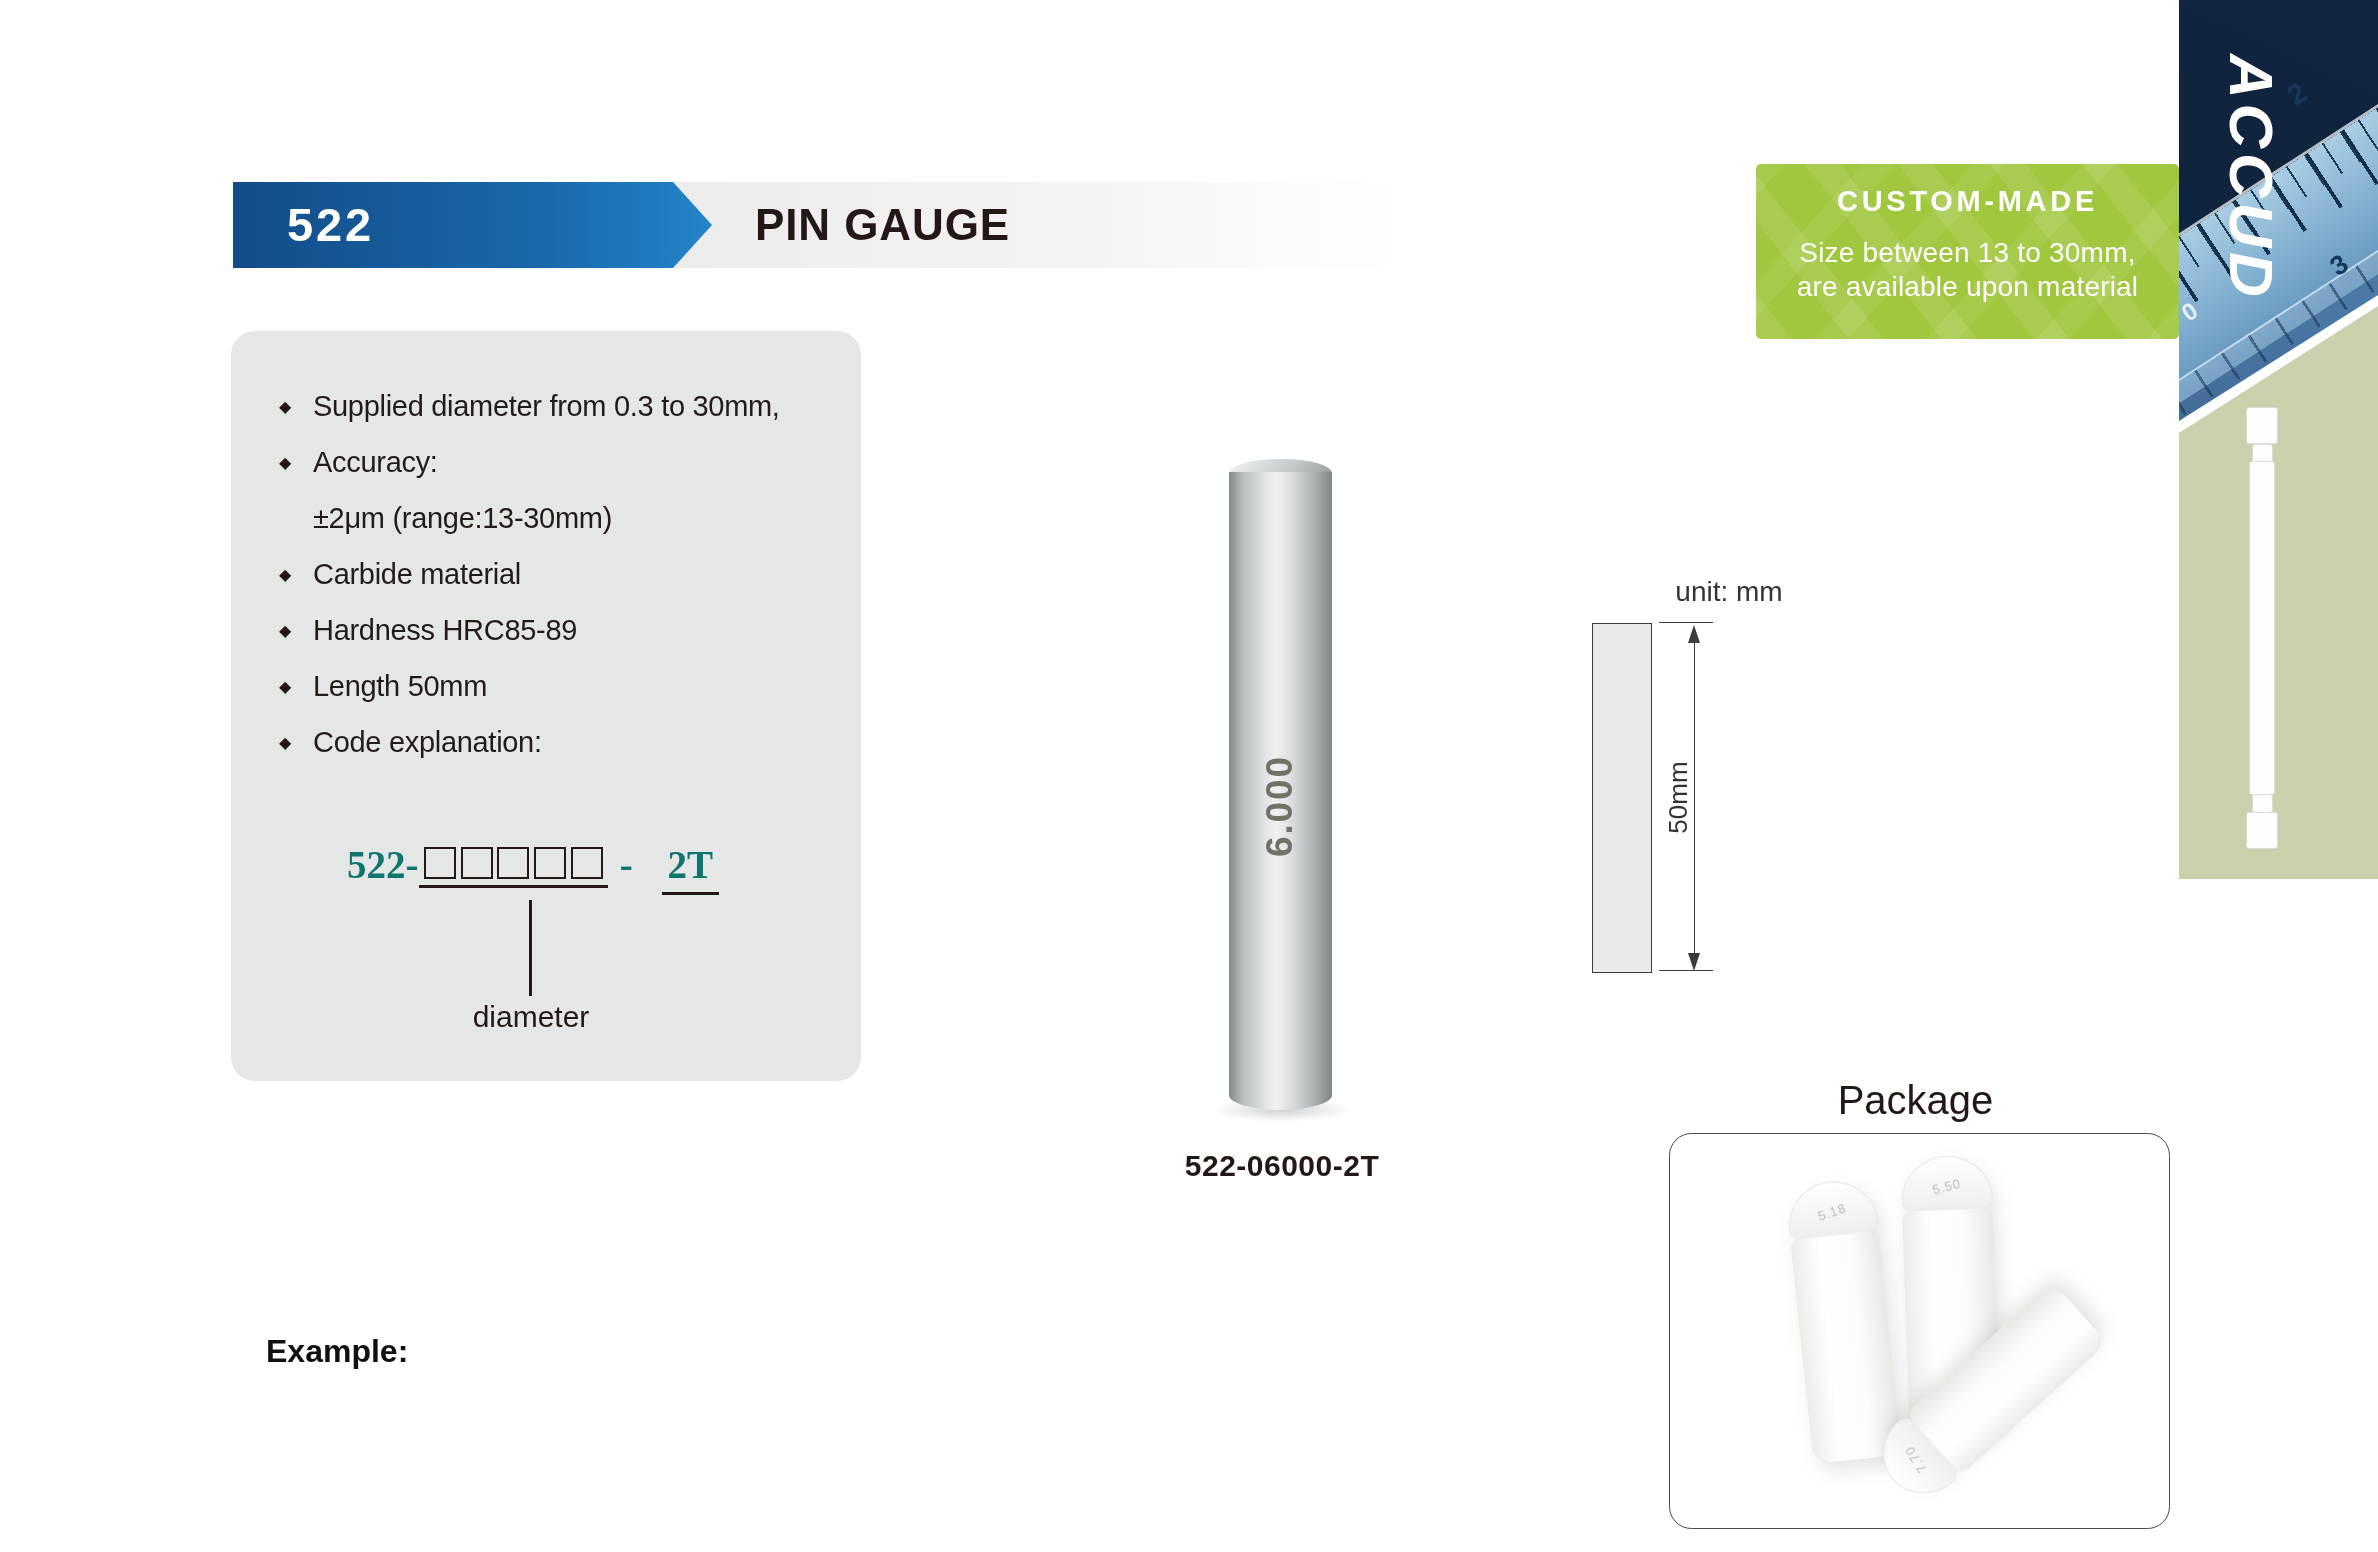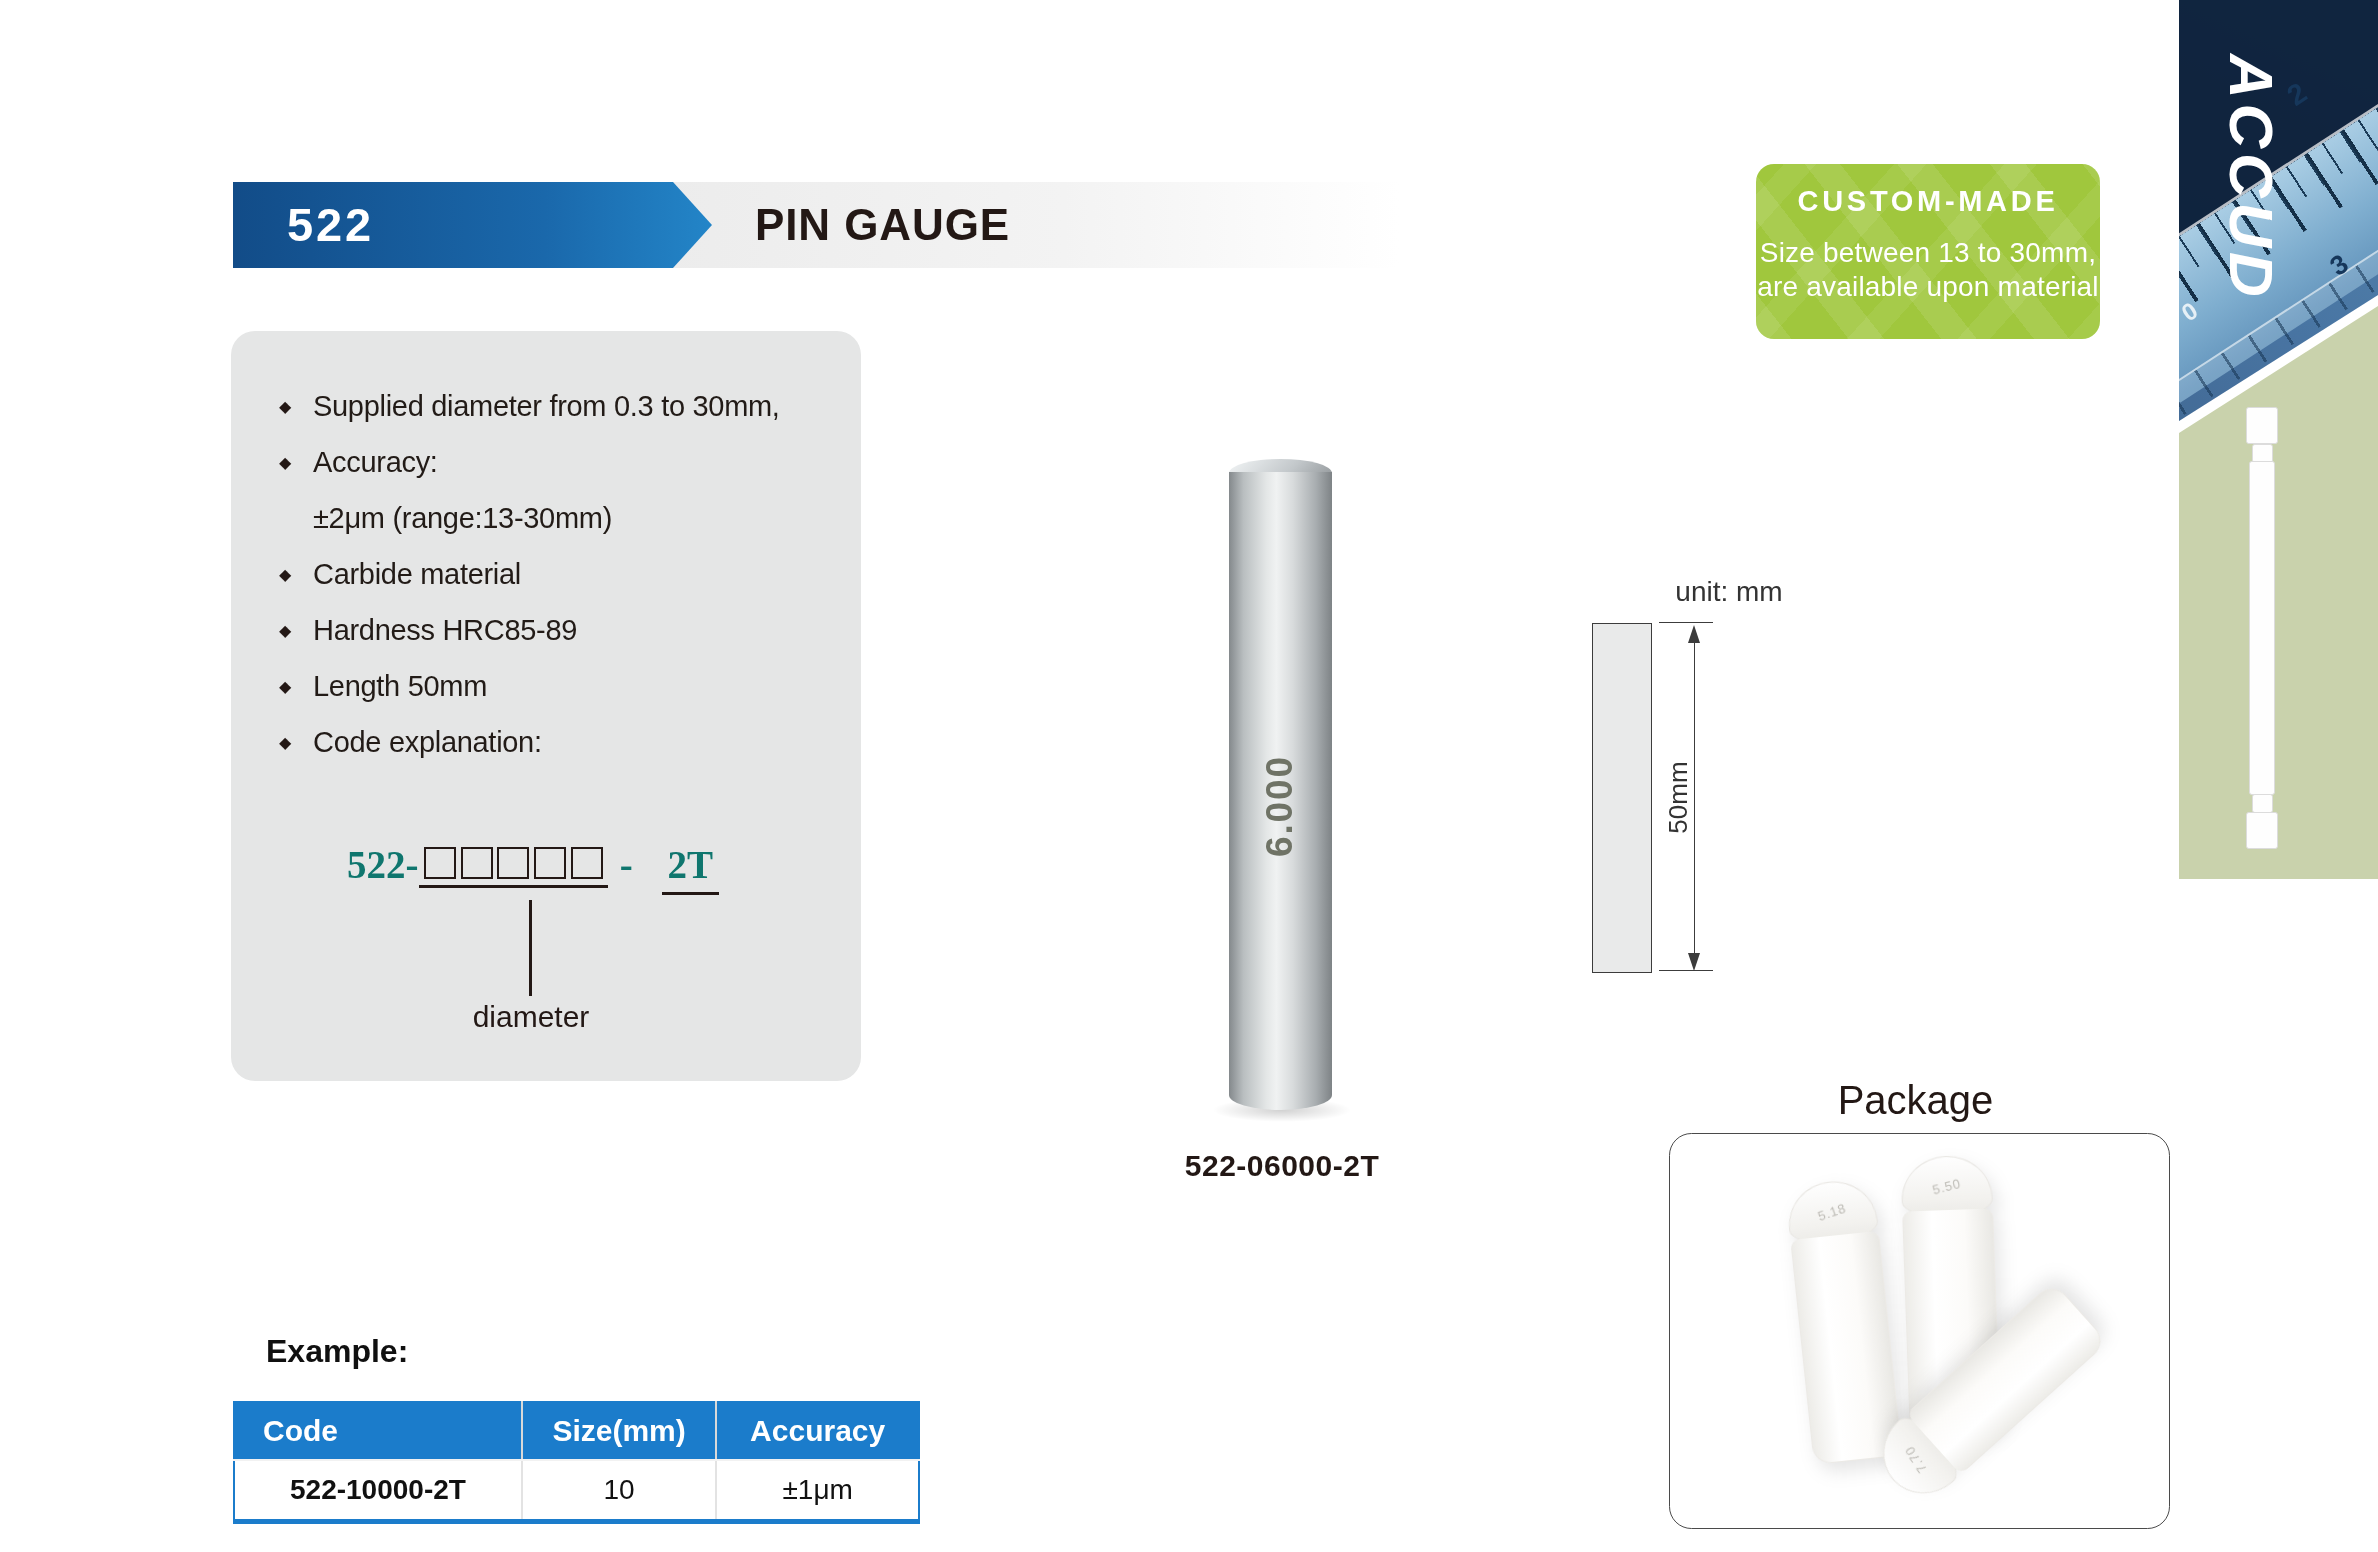--- a/index.html
+++ b/index.html
@@ -12,21 +12,21 @@
     background:linear-gradient(90deg,#ECECEC 0%,#F3F3F3 55%,#FFFFFF 100%);}
   .banner-arrow{left:233px;top:182px;width:479px;height:86px;
     background:linear-gradient(90deg,#124C88 0%,#1A68AB 65%,#2385C8 100%);
     clip-path:polygon(0 0,440px 0,479px 43px,440px 86px,0 86px);}
   .series-num{left:287px;top:182px;height:86px;line-height:86px;color:#fff;
     font-size:47px;font-weight:900;letter-spacing:2.8px;}
   .page-title{left:755px;top:182px;height:86px;line-height:86px;color:#231815;
     font-size:44px;font-weight:900;letter-spacing:0.9px;}
 
   
-  .badge{left:1756px;top:164px;width:344px;height:175px;border-radius:18px;
+  .badge{left:1756px;top:164px;width:423px;height:175px;border-radius:5px;
     background:#A0C73D;overflow:hidden;color:#fff;}
   .badge::before{content:"";position:absolute;inset:0;border-radius:inherit;
     background:
       repeating-linear-gradient(52deg, rgba(255,255,255,.10) 0 28px, rgba(255,255,255,0) 28px 73px),
       repeating-linear-gradient(-48deg, rgba(255,255,255,.07) 0 24px, rgba(255,255,255,0) 24px 82px);}
   .badge-title{position:absolute;left:0;right:0;top:20.5px;text-align:center;
     font-size:29px;font-weight:bold;letter-spacing:3.7px;}
   .badge-line{position:absolute;left:0;right:0;text-align:center;font-size:28px;letter-spacing:0.2px;}
   .badge-line1{top:73px;}
   .badge-line2{top:107px;}
@@ -243,36 +243,20 @@
     </div>
     <div class="case case3">
       <div class="case-cap">
         <span class="case-label">7.70</span>
       </div>
       <div class="case-body"></div>
     </div>
   </div>
 
   <div class="abs example-title">Example:</div>
-  <table class="example">
-    <thead>
-      <tr>
-        <th class="col-code">Code</th>
-        <th class="col-size">Size(mm)</th>
-        <th class="col-acc">Accuracy</th>
-      </tr>
-    </thead>
-    <tbody>
-      <tr>
-        <td class="cell-code">522-10000-2T</td>
-        <td>10</td>
-        <td>±1μm</td>
-      </tr>
-    </tbody>
-  </table>
 
   <div class="abs sidebar">
     <div class="sb-blue">
       <div class="sb-navy"></div>
       <div class="sb-ruler">
         <div class="ticks-major"></div>
         <div class="ticks-minor"></div>
       </div>
       <div class="sb-ghost">
         <div class="ticks"></div>

